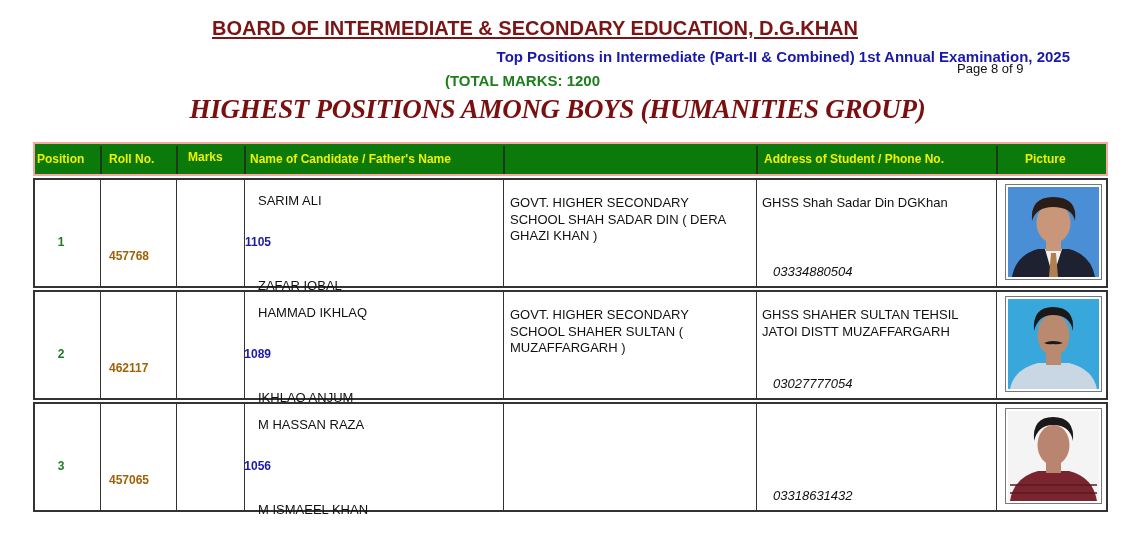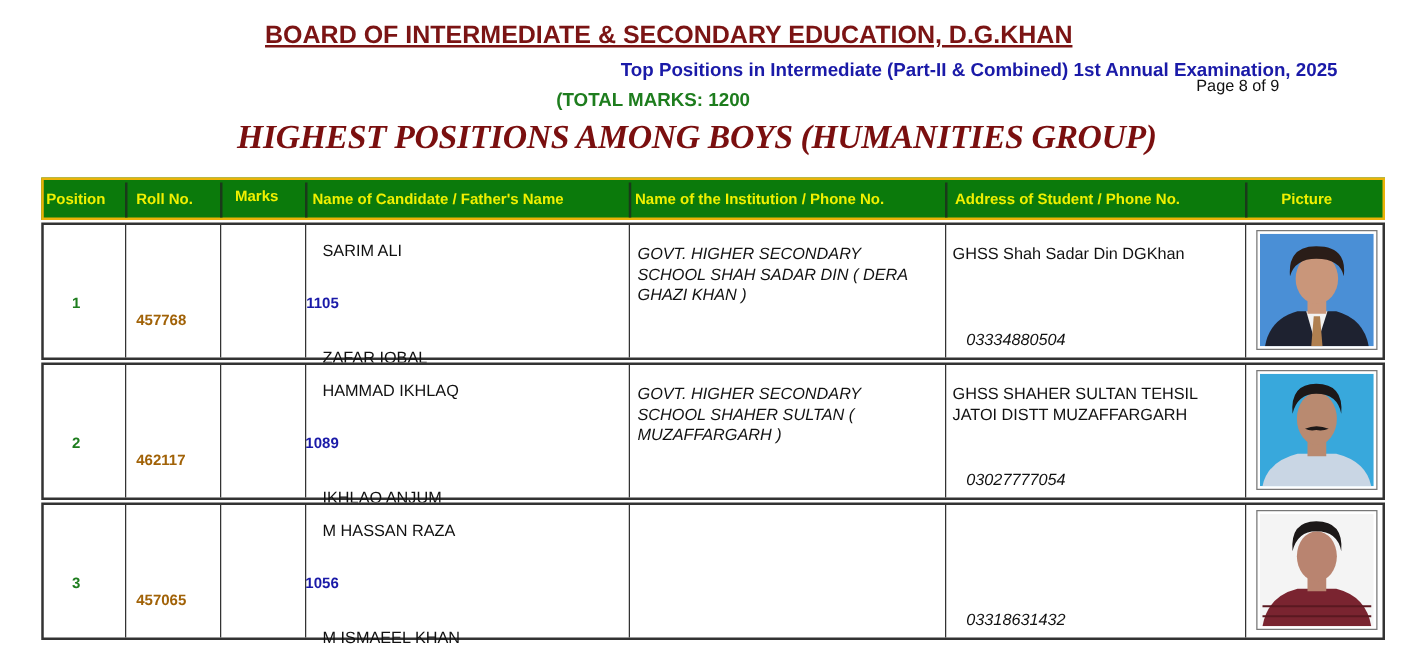--- a/index.html
+++ b/index.html
@@ -4,32 +4,32 @@
 <style>
   html, body { margin: 0; padding: 0; background: #ffffff; }
   body { width: 1138px; height: 535px; position: relative; overflow: hidden; font-family: "Liberation Sans", sans-serif; }
   .title1 { position: absolute; left: 0; width: 1070px; top: 17px; text-align: center; font-size: 20px; font-weight: bold; color: #7b1414; text-decoration: underline; text-underline-offset: 2px; }
   .title2 { position: absolute; left: 0; width: 1070px; top: 48px; text-align: right; font-size: 15px; font-weight: bold; color: #1a1aa8; }
   .title3 { position: absolute; left: 0; width: 1045px; top: 72px; text-align: center; font-size: 15px; font-weight: bold; color: #1e7d1e; }
   .pageno { position: absolute; left: 957px; top: 61px; font-size: 13px; color: #111; }
   .title4 { position: absolute; left: 0; width: 1115px; top: 94px; text-align: center; font-family: "Liberation Serif", serif; font-style: italic; font-weight: bold; font-size: 27px; color: #7a0f0f; letter-spacing: -0.3px; }
 
   .grid { position: absolute; left: 33px; top: 142px; width: 1075px; }
-  .hdr { position: absolute; left: 0; top: 0; width: 1075px; height: 34px; background: #0b7a0b; border: 2px solid #eab308; box-sizing: border-box; }
+  .hdr { position: absolute; left: 0; top: 0; width: 1075px; height: 34px; background: #0b7a0b; border: 2px solid #fca5a5; box-sizing: border-box; }
   .hcell { position: absolute; top: 0; height: 30px; line-height: 31px; font-size: 12px; font-weight: bold; color: #f0f000; }
   .hsep { position: absolute; top: 2px; height: 28px; width: 2px; background: #1a3a1a; }
 
   .row { position: absolute; left: 0; width: 1075px; height: 110px; border: 2px solid #333; box-sizing: border-box; background: #fff; }
   .vsep { position: absolute; top: 0; bottom: 0; width: 1px; background: #333; }
   .pos { position: absolute; left: 0; width: 52px; top: 55px; text-align: center; font-size: 12px; font-weight: bold; color: #1e7d1e; }
   .roll { position: absolute; left: 74px; top: 69px; font-size: 12px; font-weight: bold; color: #a16207; }
   .marks { position: absolute; left: 141px; width: 59px; top: 55px; text-align: right; font-size: 12px; font-weight: bold; color: #1a1aa8; margin-left: 36px; }
   .cname { position: absolute; left: 223px; top: 13px; font-size: 13px; color: #111; }
   .fname { position: absolute; left: 223px; top: 62px; font-size: 13px; color: #111; margin-top: 36px; }
-  .inst { position: absolute; left: 475px; top: 15px; width: 230px; font-size: 13px; line-height: 16.5px; color: #111; font-style: italic; }
+  .inst { position: absolute; left: 475px; top: 15px; width: 230px; font-size: 13px; line-height: 16.5px; color: #111; }
   .addr { position: absolute; left: 727px; top: 15px; width: 230px; font-size: 13px; line-height: 16.5px; color: #111; }
   .phone { position: absolute; left: 738px; top: 84px; font-size: 13px; color: #111; font-style: italic; }
   .pic { position: absolute; left: 970px; top: 4px; width: 97px; height: 96px; border: 1px solid #777; box-sizing: border-box; padding: 2px; background: #fff; }
   .pic svg { display: block; width: 91px; height: 90px; }
 </style>
 </head>
 <body>
 
 <div class="title1">BOARD OF INTERMEDIATE &amp; SECONDARY EDUCATION, D.G.KHAN</div>
 <div class="title2">Top Positions in Intermediate (Part-II &amp; Combined) 1st Annual Examination, 2025</div>
@@ -40,21 +40,20 @@
 <div class="grid">
   <div class="hdr">
     <span class="hcell" style="left:2px">Position</span>
     <span class="hsep" style="left:65px"></span>
     <span class="hcell" style="left:74px">Roll No.</span>
     <span class="hsep" style="left:141px"></span>
     <span class="hcell" style="left:153px;top:-2px">Marks</span>
     <span class="hsep" style="left:209px"></span>
     <span class="hcell" style="left:215px">Name of Candidate / Father's Name</span>
     <span class="hsep" style="left:468px"></span>
-    <span class="hcell" style="left:473px">Name of the Institution / Phone No.</span>
     <span class="hsep" style="left:721px"></span>
     <span class="hcell" style="left:729px">Address of Student / Phone No.</span>
     <span class="hsep" style="left:961px"></span>
     <span class="hcell" style="left:990px">Picture</span>
   </div>
 
   <div class="row" style="top:36px">
     <span class="vsep" style="left:65px"></span>
     <span class="vsep" style="left:141px"></span>
     <span class="vsep" style="left:209px"></span>

